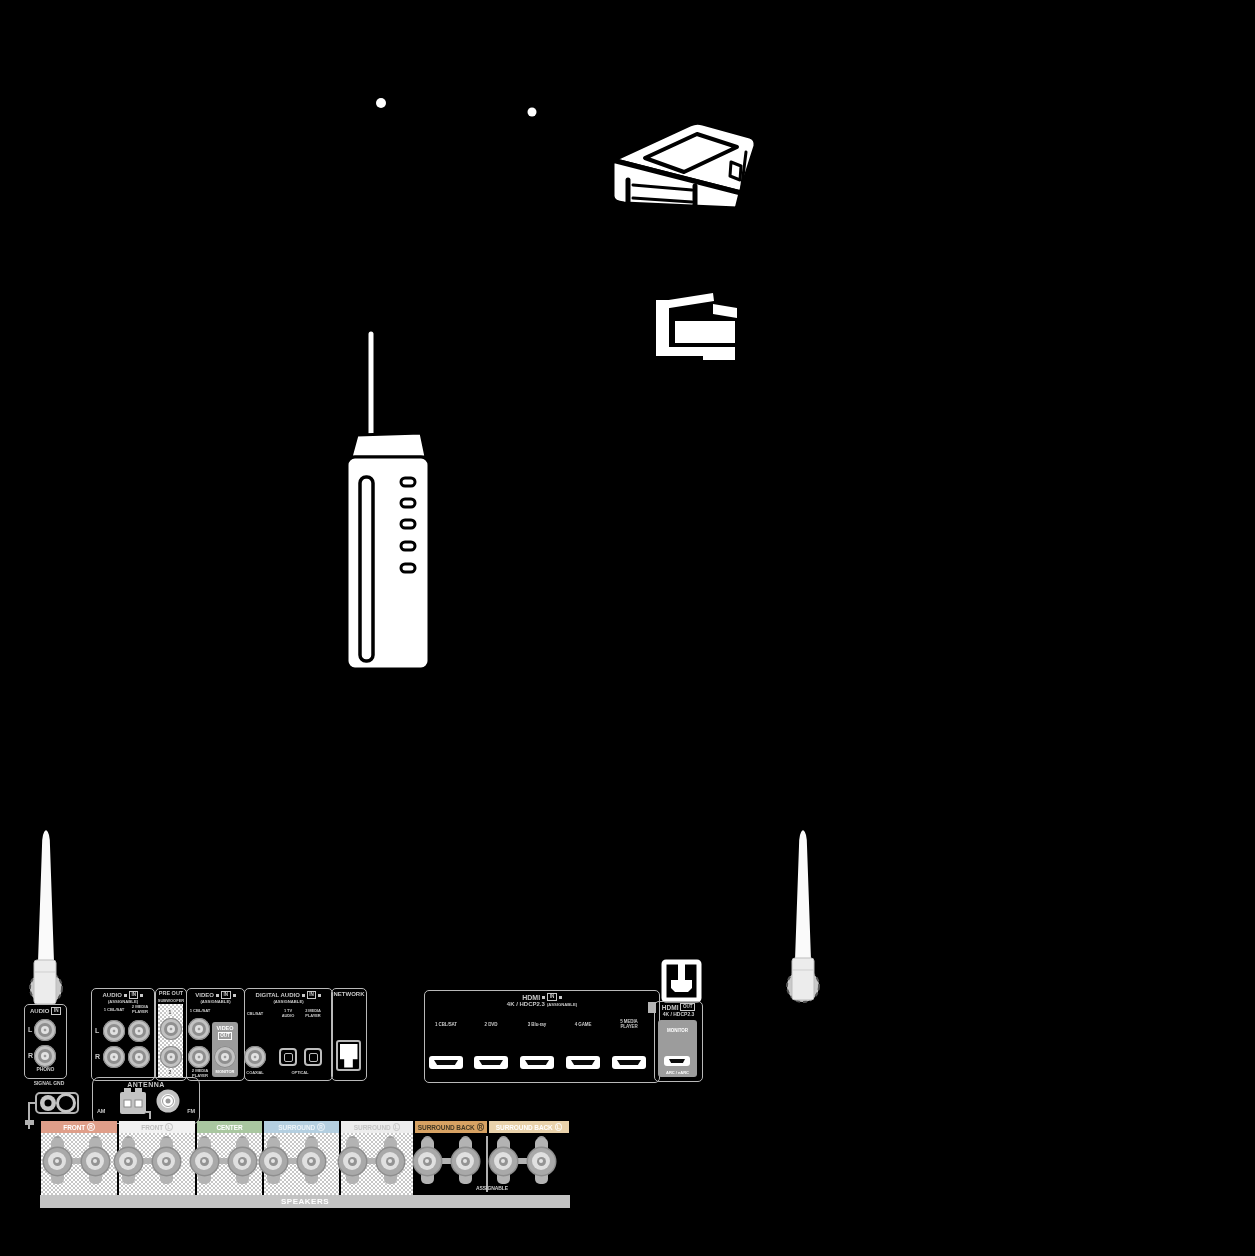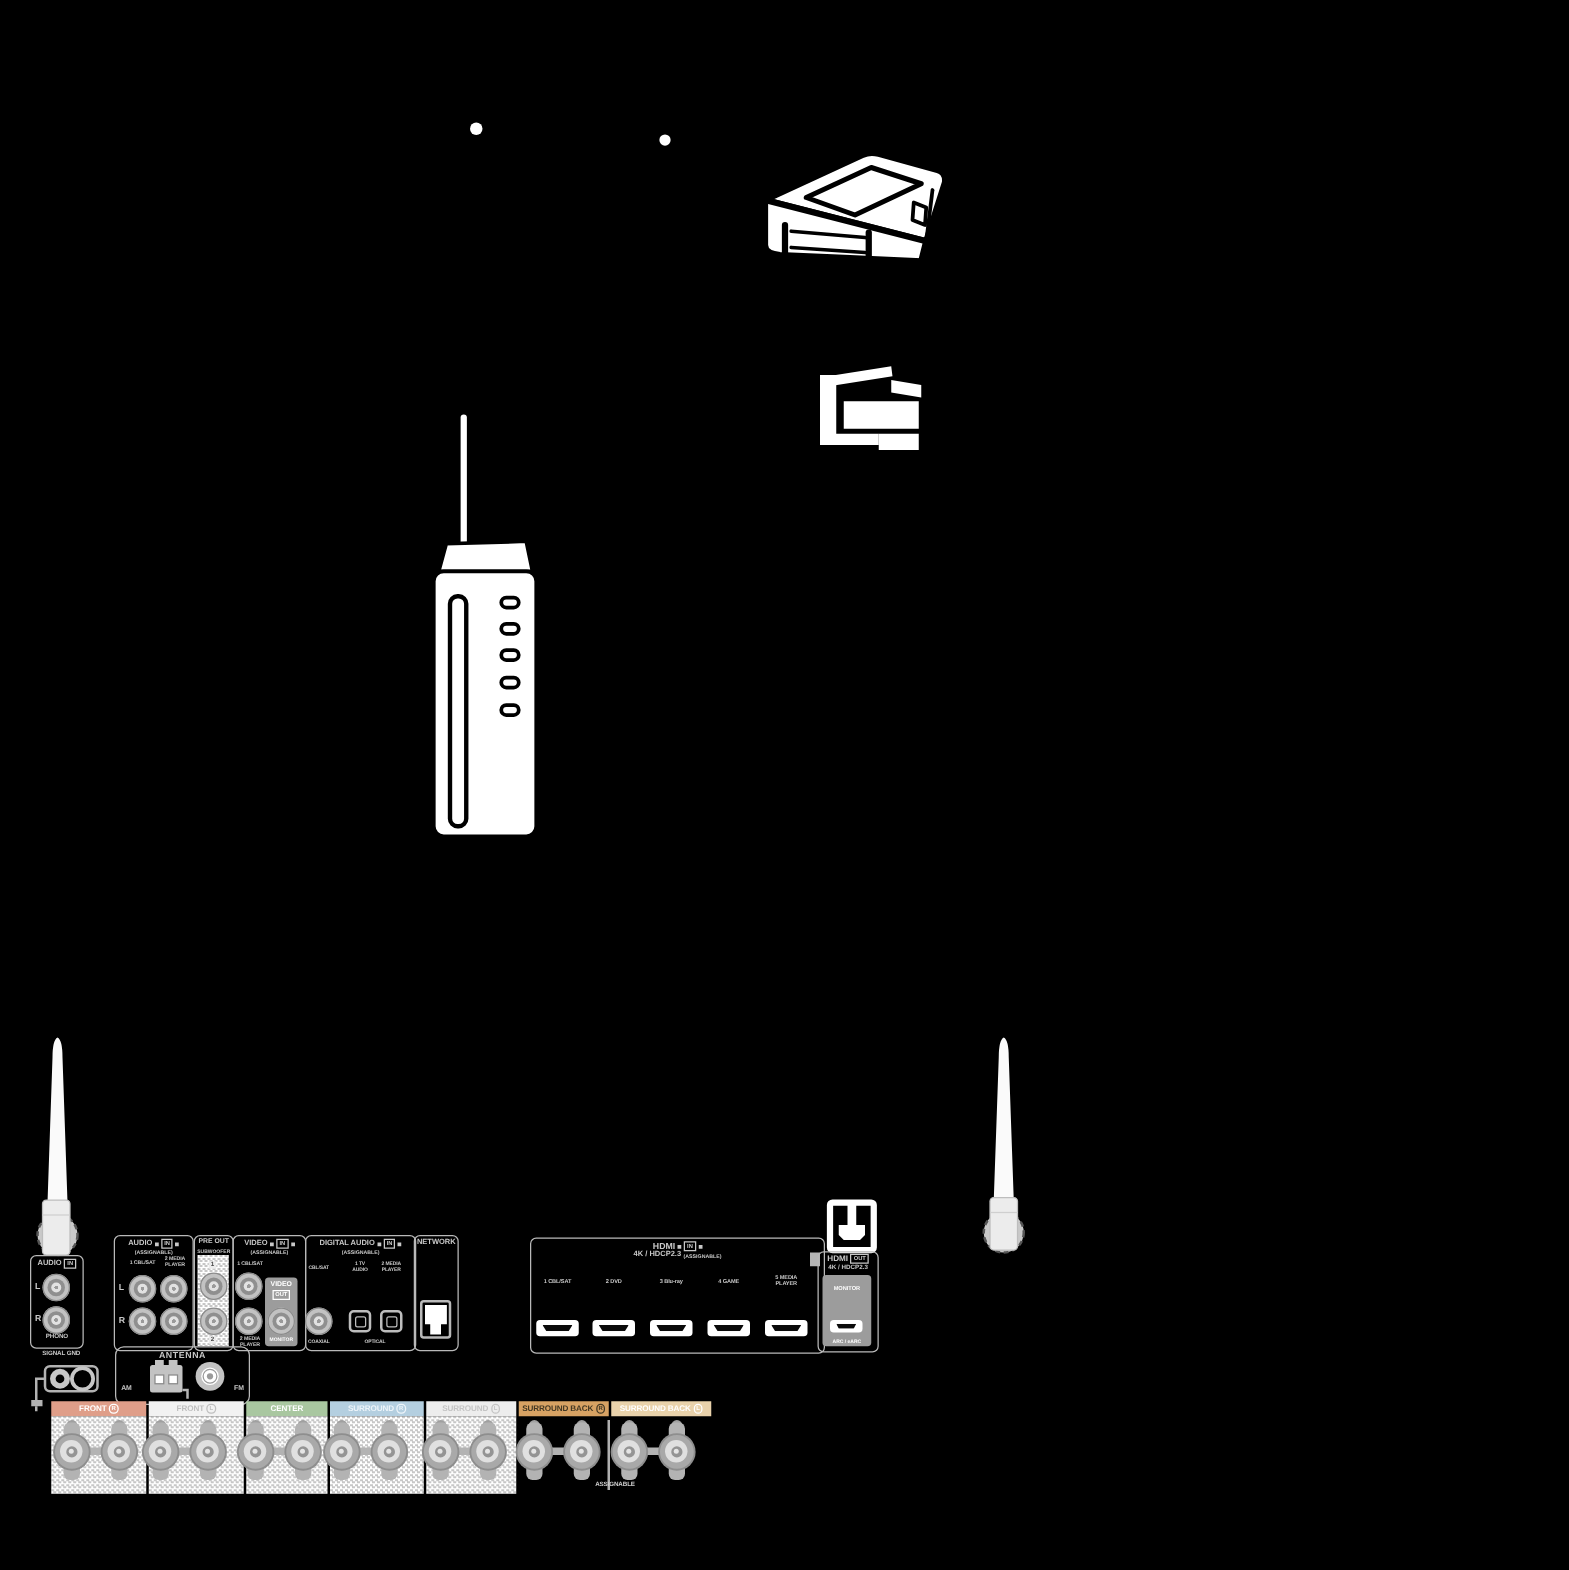--- a/index.html
+++ b/index.html
@@ -463,15 +463,16 @@
         <i class="wing"></i>
         <i class="c1"></i>
         <i class="c2"></i>
         <i class="c3"></i>
         <i class="c4"></i>
       </span>
 
     <div style="position:absolute;left:446px;top:15px;width:2px;height:56px;background:#b0b0b0;"></div>
     <div class="lbl fs5 ctr" style="left:375px;top:65px;width:154px;color:#cfcfcf;">ASSIGNABLE</div>
 
+    <div class="spk-strip">SPEAKERS</div>
   </div>
 
 </div>
 
 </body></html>

